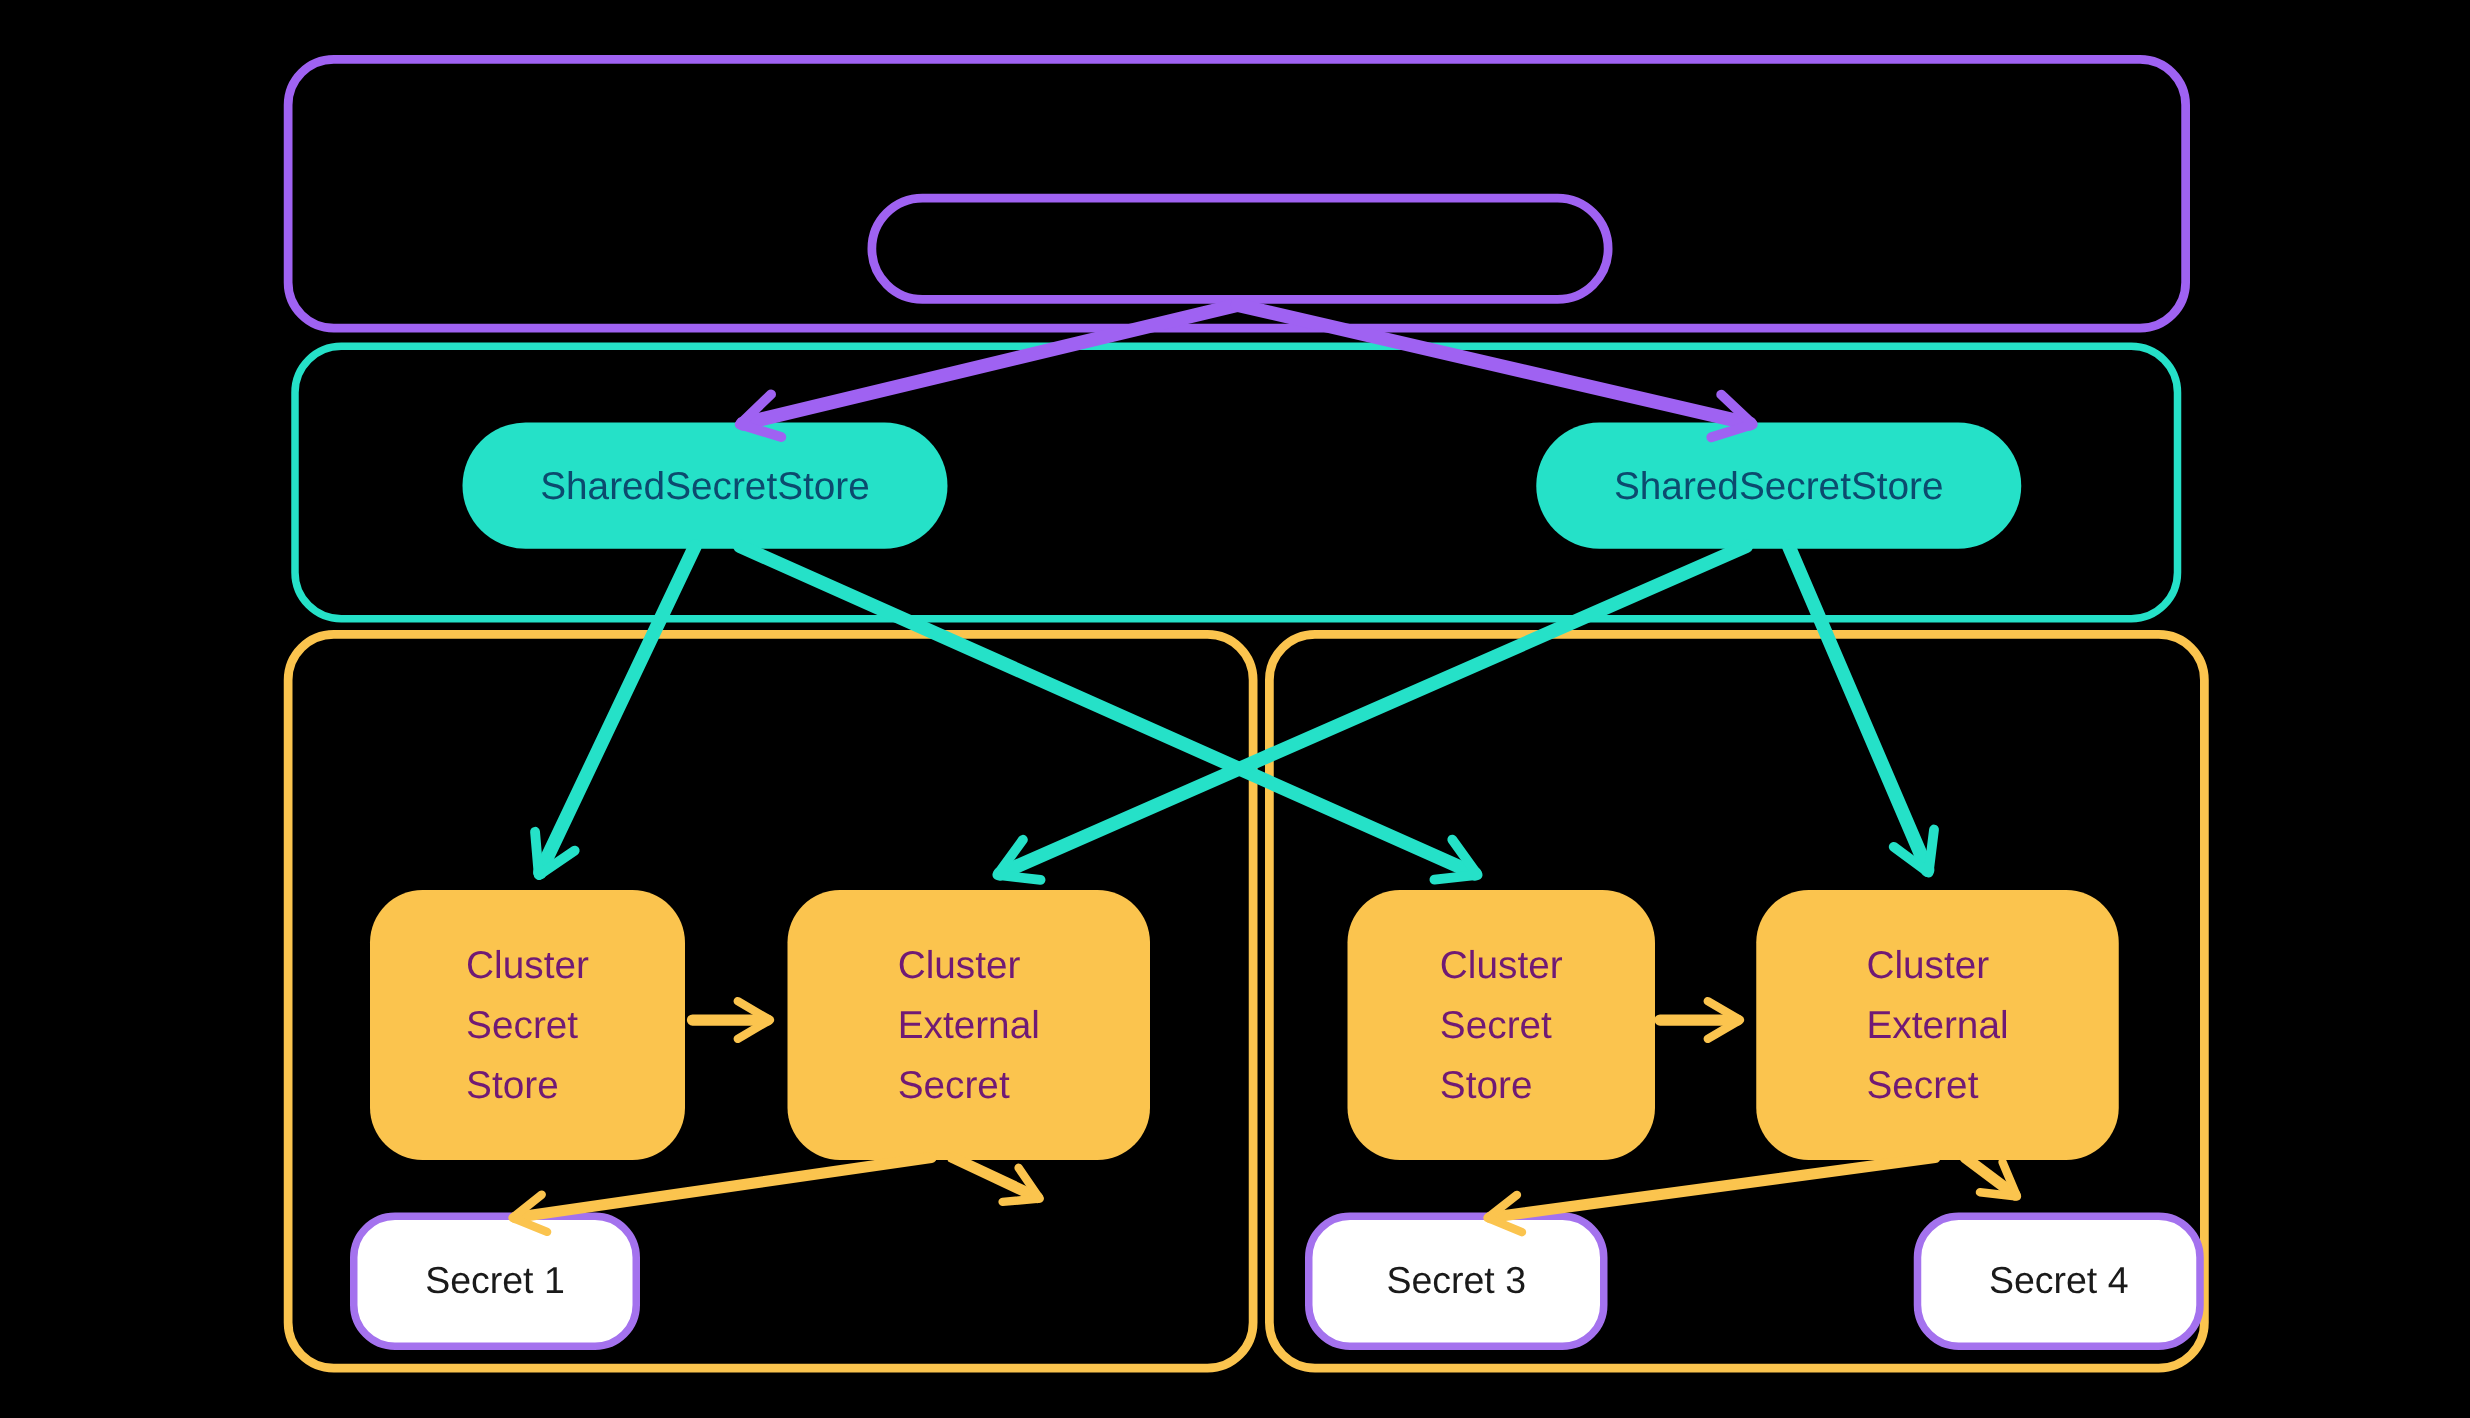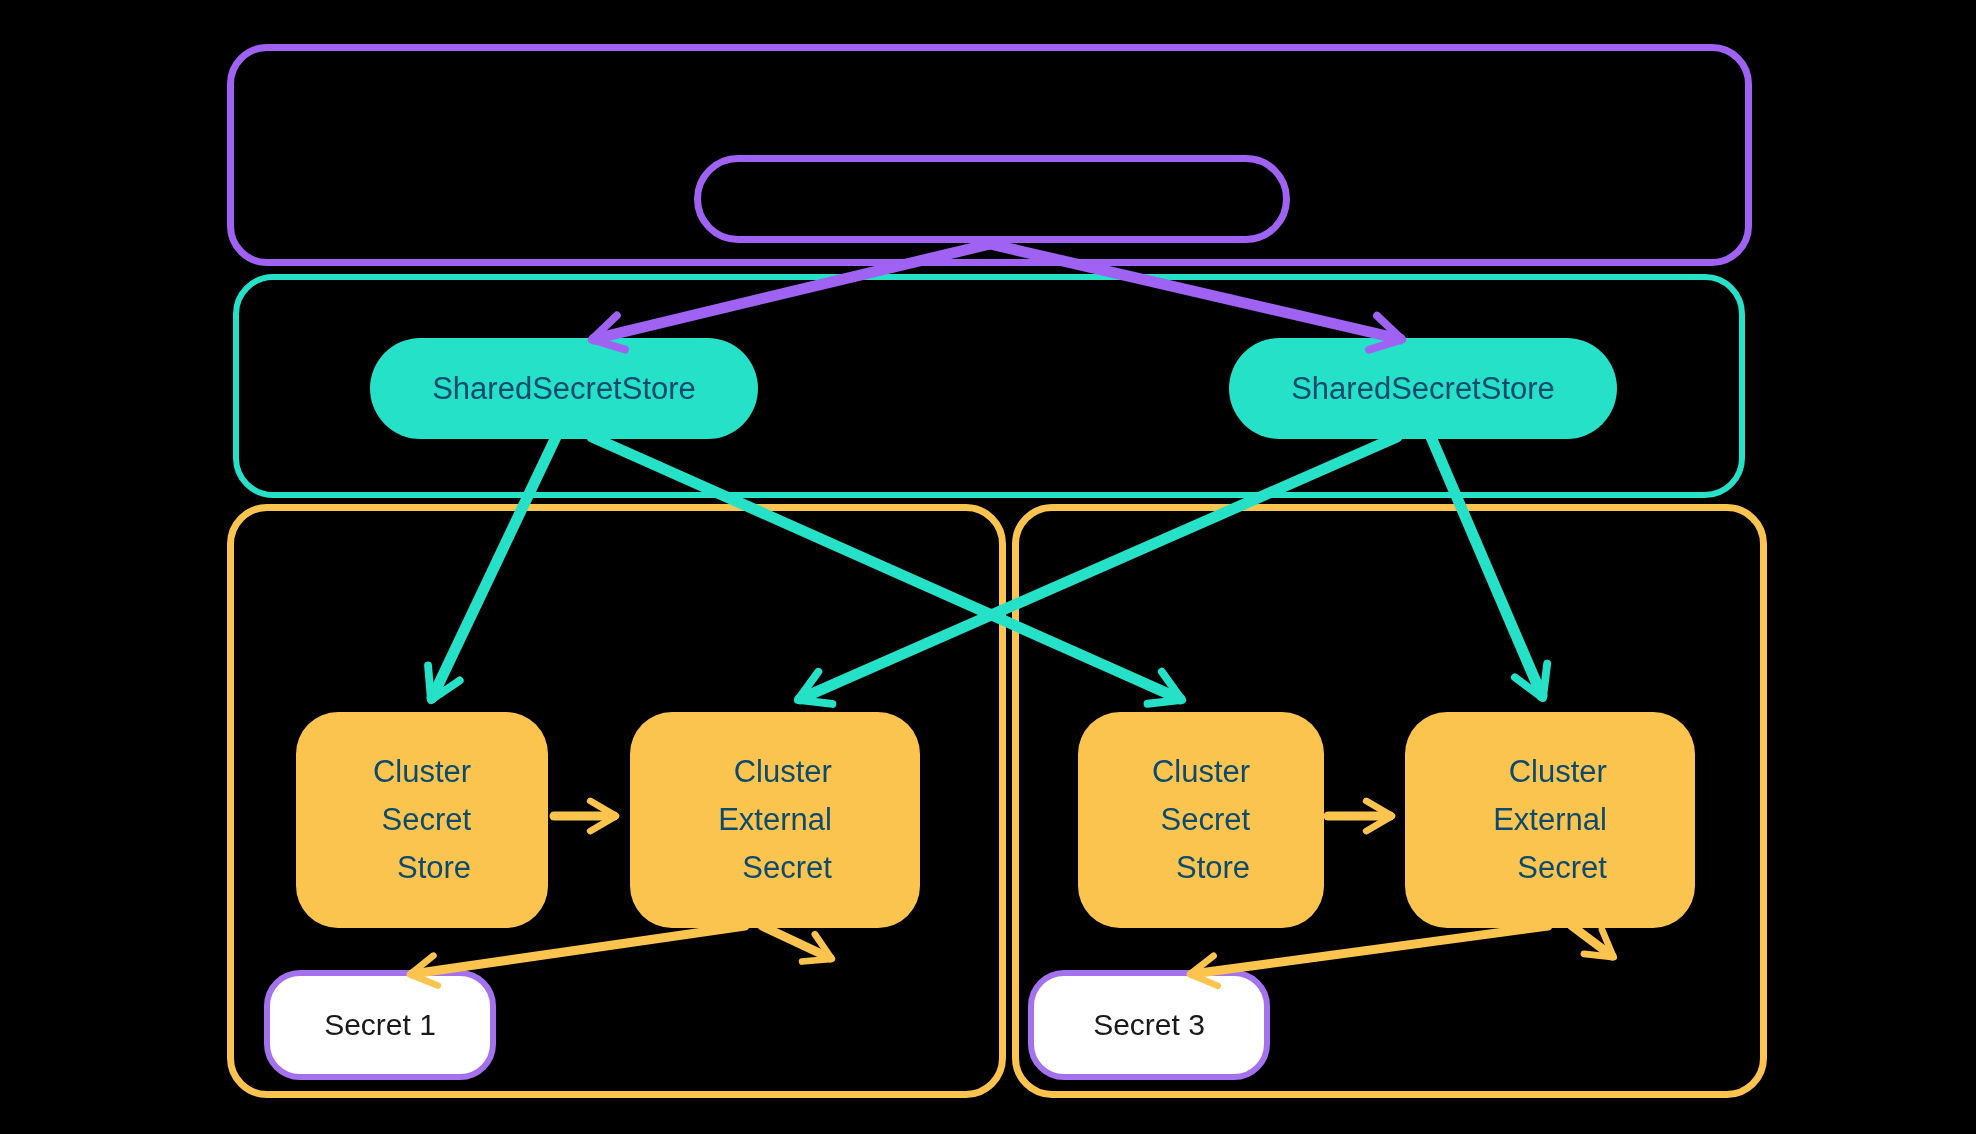--- a/index.html
+++ b/index.html
@@ -11,27 +11,27 @@
   .outline-purple{border:7px solid #9F62F2;border-radius:40px;background:transparent;}
   .outline-teal{border:6px solid #25E1C8;border-radius:40px;background:transparent;}
   .outline-yellow{border:7px solid #FBC44E;border-radius:40px;background:transparent;}
   .pill-teal{
     background:#25E1C8;border-radius:52px;
     display:flex;align-items:center;justify-content:center;
     font-size:31px;font-weight:400;color:#0c4a6e;
   }
   .node-yellow{
     background:#FBC44E;border-radius:42px;
-    display:flex;align-items:center;justify-content:center;text-align:right;
-    font-size:31px;line-height:48px;color:#0c4a6e;white-space:pre-line;
+    display:flex;align-items:center;justify-content:center;text-align:left;
+    font-size:31px;line-height:48px;color:#701a75;white-space:pre-line;
   }
   .pill-secret{
     background:#FFFFFF;border:6px solid #A472EE;border-radius:36px;
     display:flex;align-items:center;justify-content:center;
-    font-size:30px;color:#1a1a1a;
+    font-size:30px;color:#1a1a1a;margin-left:16px;
   }
   svg.arrows{position:absolute;left:0;top:0;pointer-events:none;}
 </style>
 </head>
 <body>
 
 <div class="canvas">
 
   <div class="box outline-purple" style="left:227px;top:44px;width:1525px;height:222px;"></div>
   <div class="box outline-purple" style="left:694px;top:155px;width:596px;height:88px;border-radius:44px;"></div>
@@ -66,20 +66,23 @@
 Store</span>
   </div>
   <div class="box node-yellow" style="left:1405px;top:712px;width:290px;height:216px;">
     <span>Cluster
 External
 Secret</span>
   </div>
   <div class="box pill-secret" style="left:1028px;top:970px;width:242px;height:110px;">
     <span>Secret 3</span>
   </div>
+  <div class="box pill-secret" style="left:1515px;top:970px;width:232px;height:110px;">
+    <span>Secret 4</span>
+  </div>
 
   <svg class="arrows" width="1976" height="1134" viewBox="0 0 1976 1134">
     <defs>
       <marker id="ah-purple" viewBox="0 0 10 10" refX="7.5" refY="5" markerWidth="4.2" markerHeight="4.2" orient="auto" markerUnits="strokeWidth">
         <path d="M1.5,1.2 L8,5 L1.5,8.8" fill="none" stroke="#9F62F2" stroke-width="1.7" stroke-linecap="round" stroke-linejoin="round"></path>
       </marker>
       <marker id="ah-teal" viewBox="0 0 10 10" refX="7.5" refY="5" markerWidth="4.2" markerHeight="4.2" orient="auto" markerUnits="strokeWidth">
         <path d="M1.5,1.2 L8,5 L1.5,8.8" fill="none" stroke="#25E1C8" stroke-width="1.7" stroke-linecap="round" stroke-linejoin="round"></path>
       </marker>
       <marker id="ah-yellow" viewBox="0 0 10 10" refX="7.5" refY="5" markerWidth="4.4" markerHeight="4.4" orient="auto" markerUnits="strokeWidth">

